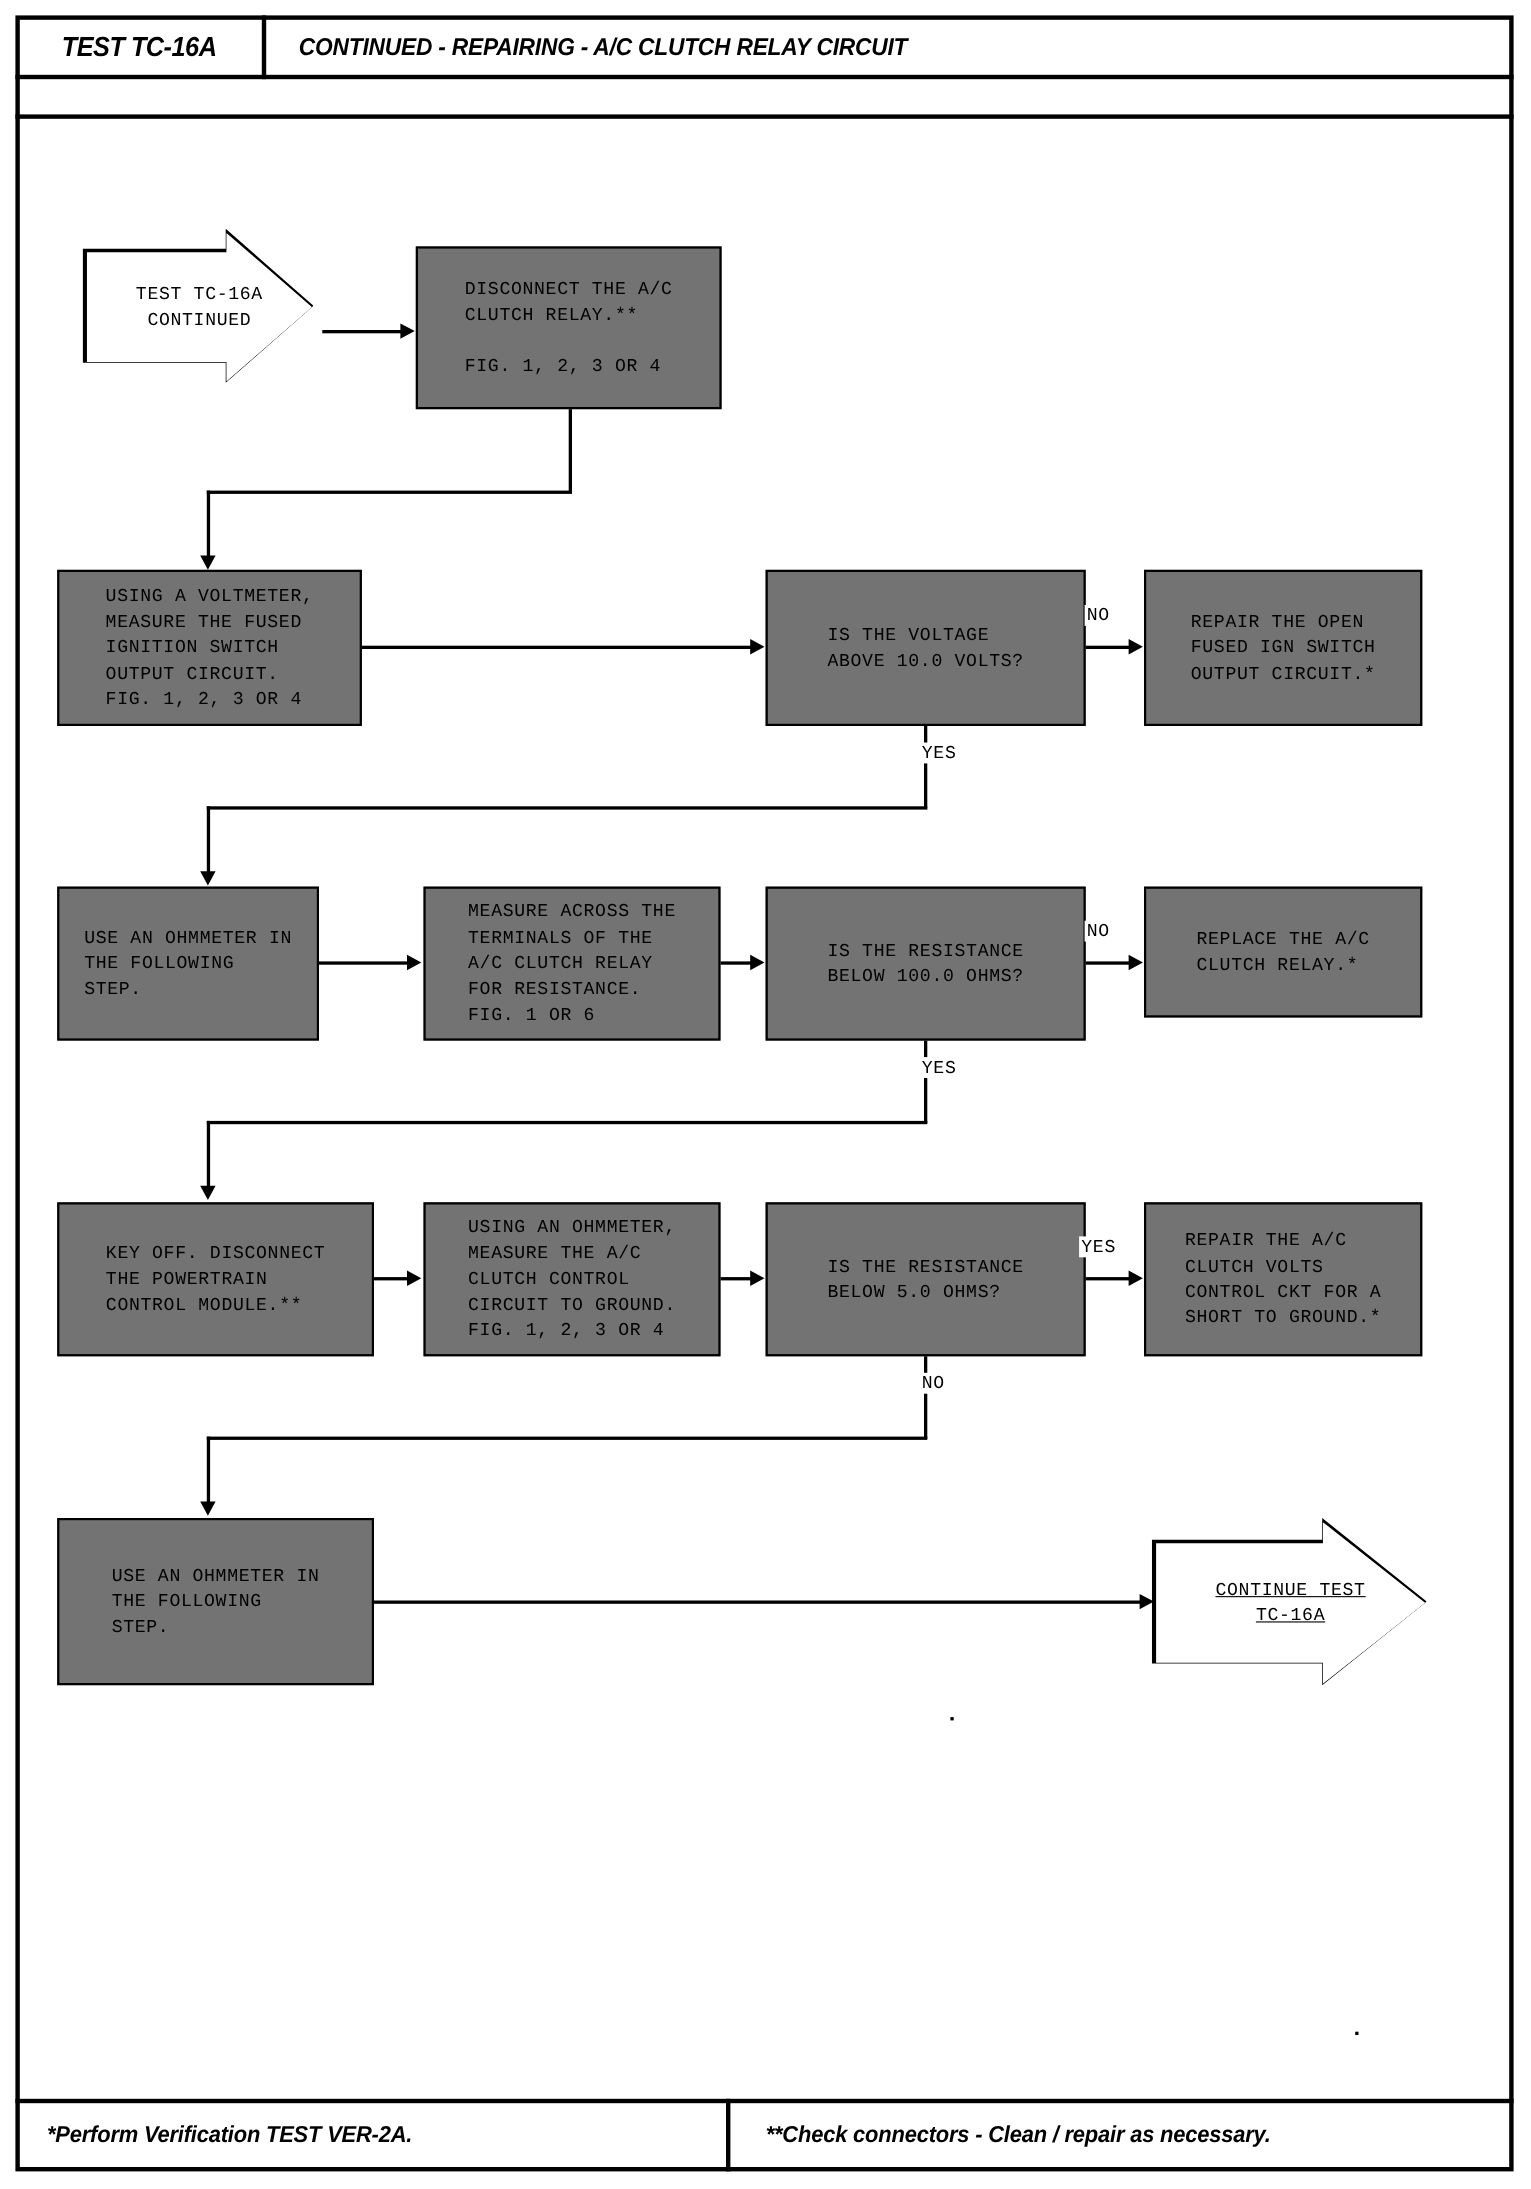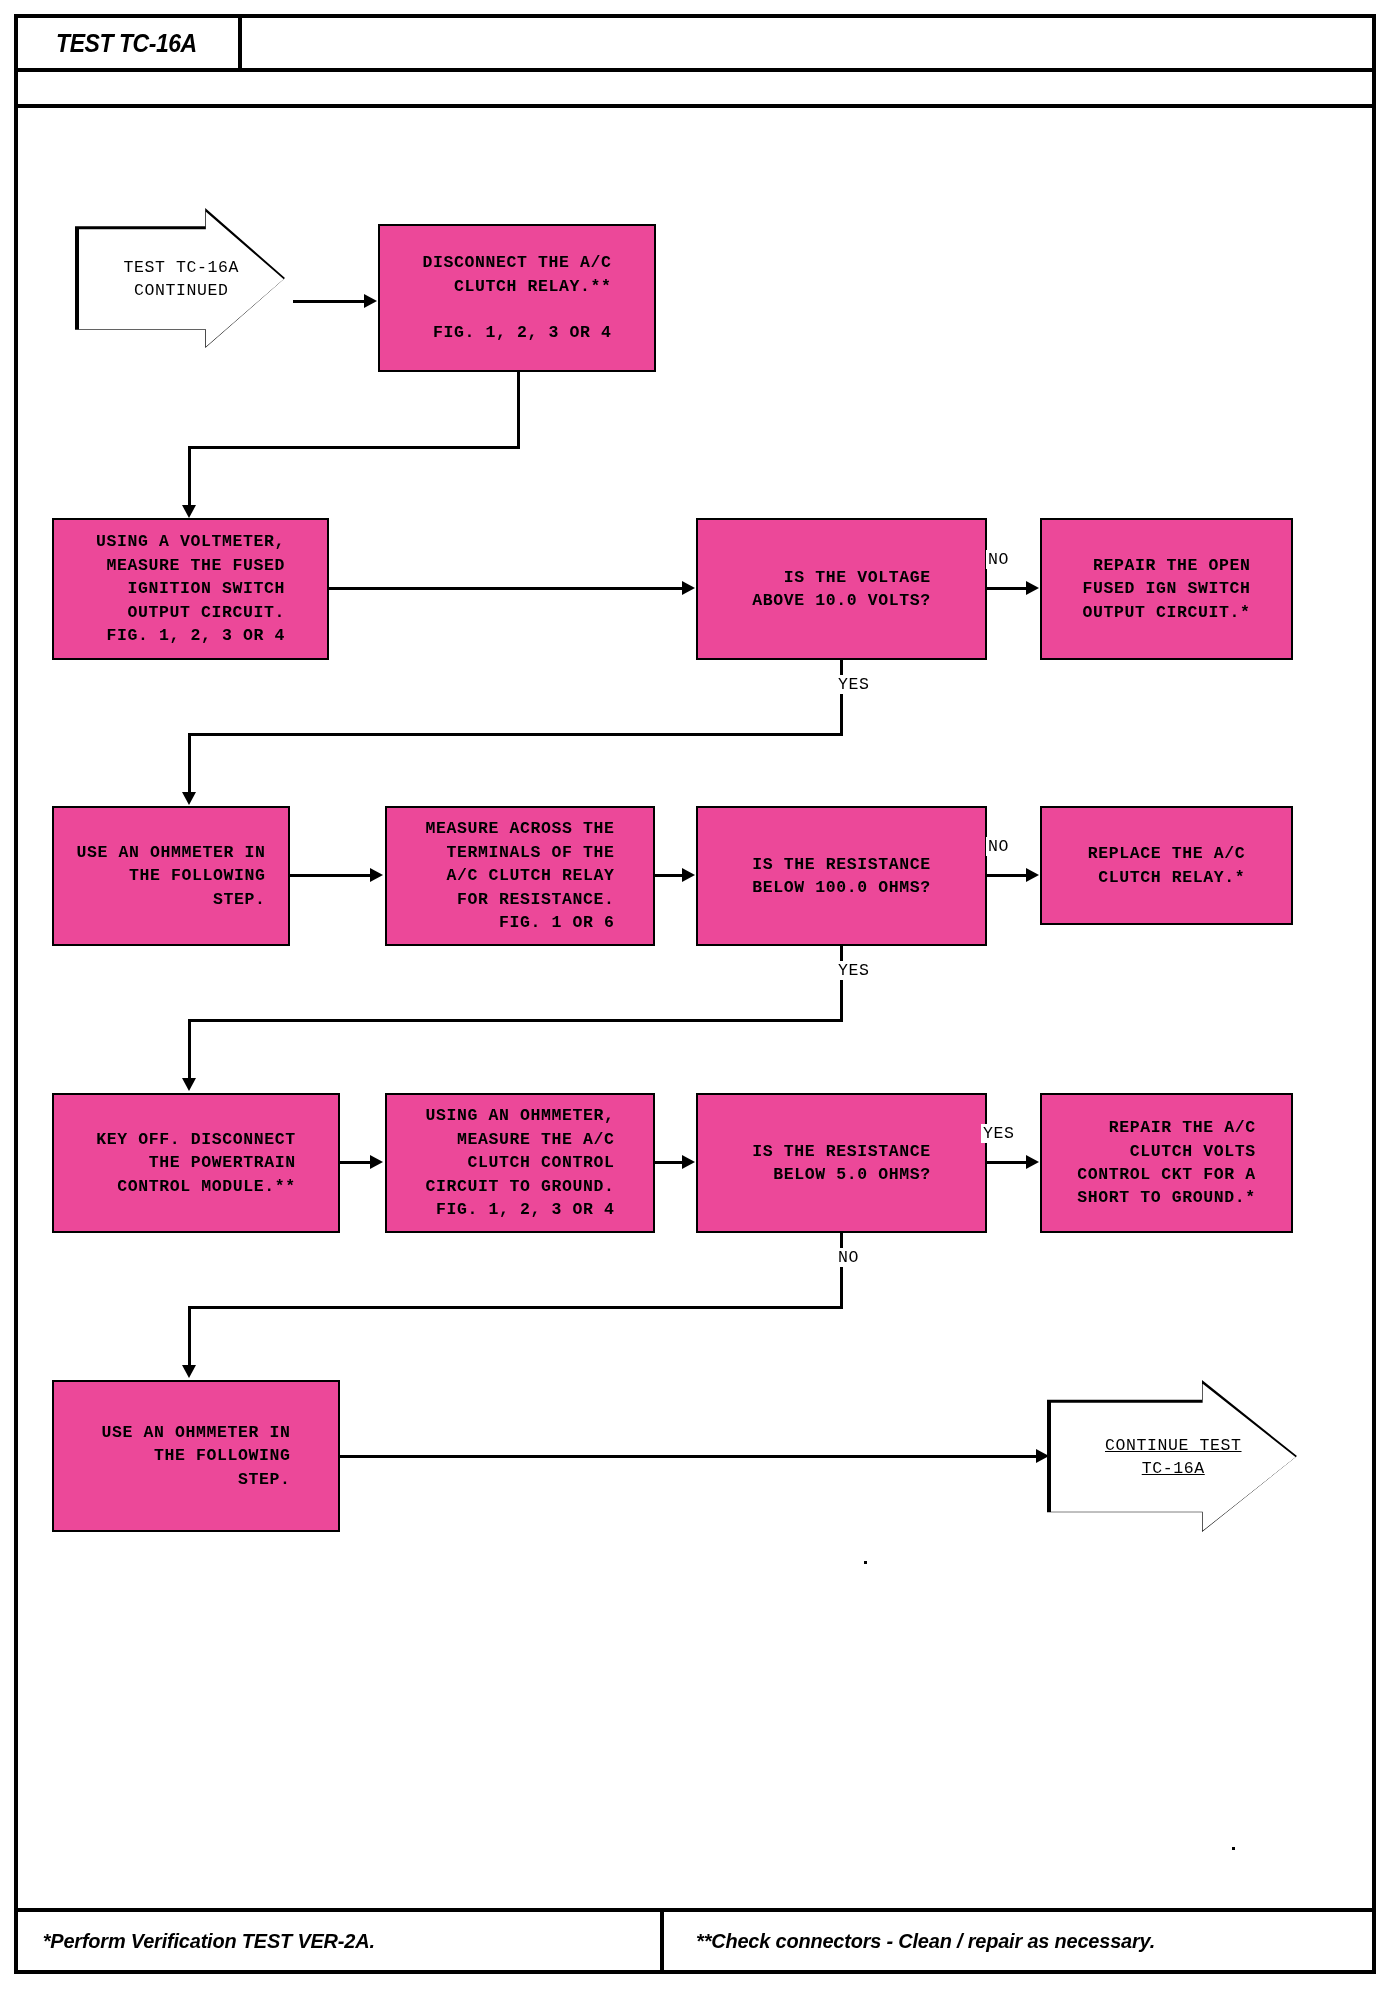--- a/index.html
+++ b/index.html
@@ -95,26 +95,25 @@
     top: 0;
     width: 1392px;
     height: 1990px;
   }
 
   
   .node {
     position: absolute;
     box-sizing: border-box;
     border: 2.5px solid #000;
-    background: #ec4899;
+    background: #737373;
     display: flex;
     align-items: center;
     justify-content: center;
-    text-align: right;
-    font-weight: bold;
+    text-align: left;
   }
   .node .txt {
     font-family: "Liberation Mono", "DejaVu Sans Mono", monospace;
     font-size: 16.5px;
     line-height: 1.42;
     letter-spacing: 0.6px;
     white-space: pre-line;
   }
 
   
@@ -221,20 +220,23 @@
 </head>
 <body>
 
 <div id="page">
 
   <div class="outer-frame"></div>
 
   <div class="header-bar">
     <div class="header-tag">
       <span>TEST TC-16A</span>
+    </div>
+    <div class="header-title">
+      <span>CONTINUED - REPAIRING - A/C CLUTCH RELAY CIRCUIT</span>
     </div>
   </div>
   <div class="header-rule"></div>
 
   <div class="canvas">
 
     <div class="banner banner-right" style="left:75px; top:208px; width:210px; height:140px;">
       <div class="inner">
         <div class="txt">TEST TC-16A
 CONTINUED</div>

